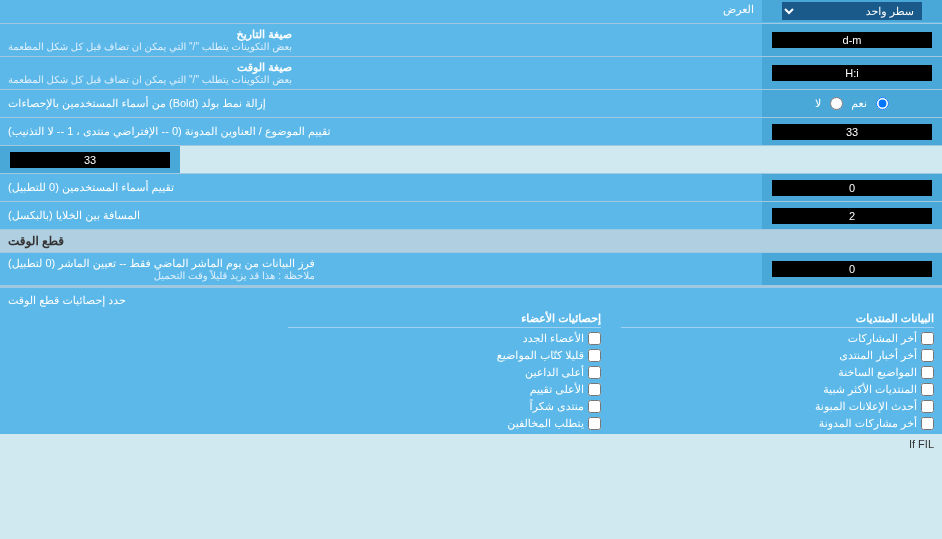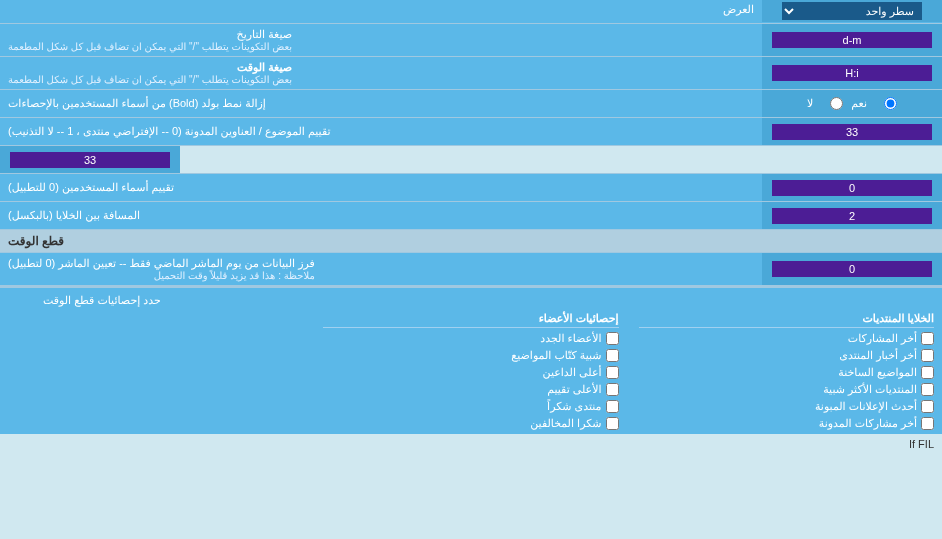--- a/index.html
+++ b/index.html
@@ -40,21 +40,21 @@
       background: #4aa8d8;
       padding: 3px 6px;
       display: flex;
       align-items: center;
       justify-content: center;
       min-width: 180px;
       width: 180px;
     }
 
     .input-cell input[type="text"] {
-      background: #4c1d95;
+      background: #000000;
       color: #fff;
       border: none;
       padding: 2px 6px;
       font-size: 11px;
       width: 160px;
       text-align: center;
       direction: ltr;
     }
 
     .section-header {
@@ -76,31 +76,30 @@
       gap: 8px;
       min-width: 180px;
       width: 180px;
     }
 
     .radio-cell label {
       color: #fff;
       font-size: 11px;
       display: flex;
       align-items: center;
-      gap: 17px;
+      gap: 9px;
       cursor: pointer;
     }
 
     
     .bottom-section {
       display: flex;
       flex-direction: row-reverse;
       background: #5bb8e8;
       border-top: 2px solid #a0c8e0;
-      padding-left: 35px;
     }
 
     .bottom-label {
       background: #5bb8e8;
       color: #fff;
       padding: 6px 8px;
       display: flex;
       align-items: flex-start;
       justify-content: flex-end;
       text-align: right;
@@ -167,21 +166,21 @@
     <select style="background:#1a5a8a;color:#fff;border:none;padding:2px 4px;font-size:11px;direction:rtl;width:140px;">
       <option>سطر واحد</option>
       <option>سطران</option>
     </select>
   </div>
 </div>
 
 <div class="row">
   <div class="label-cell">
     <div>
-      <span style="font-weight:normal;margin-top:11px;">صيغة التاريخ</span>
+      <span style="font-weight:bold;margin-top:11px;">صيغة التاريخ</span>
       <span class="sub-text">بعض التكوينات يتطلب "/" التي يمكن ان تضاف قبل كل شكل المطعمة</span>
     </div>
   </div>
   <div class="input-cell">
     <input type="text" value="d-m" style="">
   </div>
 </div>
 
 <div class="row">
   <div class="label-cell">
@@ -268,43 +267,43 @@
 
   <div style="flex:1;display:flex;flex-direction:row-reverse;padding:4px 8px;gap:20px;">
 
     <div class="checkbox-column">
       <div style="color:#fff;font-weight:bold;font-size:11px;text-align:right;border-bottom:1px solid #a0d0f0;padding-bottom:2px;">إحصائيات الأعضاء</div>
       <div class="checkbox-item">
         <span>الأعضاء الجدد</span>
         <input type="checkbox" style="">
       </div>
       <div class="checkbox-item">
-        <span>شبية كتّاب المواضيع</span>
+        <span>قليلا كتّاب المواضيع</span>
         <input type="checkbox" style="">
       </div>
       <div class="checkbox-item">
         <span>أعلى الداعين</span>
         <input type="checkbox" style="">
       </div>
       <div class="checkbox-item">
         <span>الأعلى تقييم</span>
         <input type="checkbox" style="">
       </div>
       <div class="checkbox-item">
         <span>منتدى شكراً</span>
         <input type="checkbox" style="">
       </div>
       <div class="checkbox-item">
-        <span>شكرا المخالفين</span>
+        <span>يتطلب المخالفين</span>
         <input type="checkbox" style="">
       </div>
     </div>
 
     <div class="checkbox-column">
-      <div style="color:#fff;font-weight:bold;font-size:11px;text-align:right;border-bottom:1px solid #a0d0f0;padding-bottom:2px;">الخلايا المنتديات</div>
+      <div style="color:#fff;font-weight:bold;font-size:11px;text-align:right;border-bottom:1px solid #a0d0f0;padding-bottom:2px;">البيانات المنتديات</div>
       <div class="checkbox-item">
         <span>أخر المشاركات</span>
         <input type="checkbox" style="">
       </div>
       <div class="checkbox-item">
         <span>أخر أخبار المنتدى</span>
         <input type="checkbox" style="">
       </div>
       <div class="checkbox-item">
         <span>المواضيع الساخنة</span>

